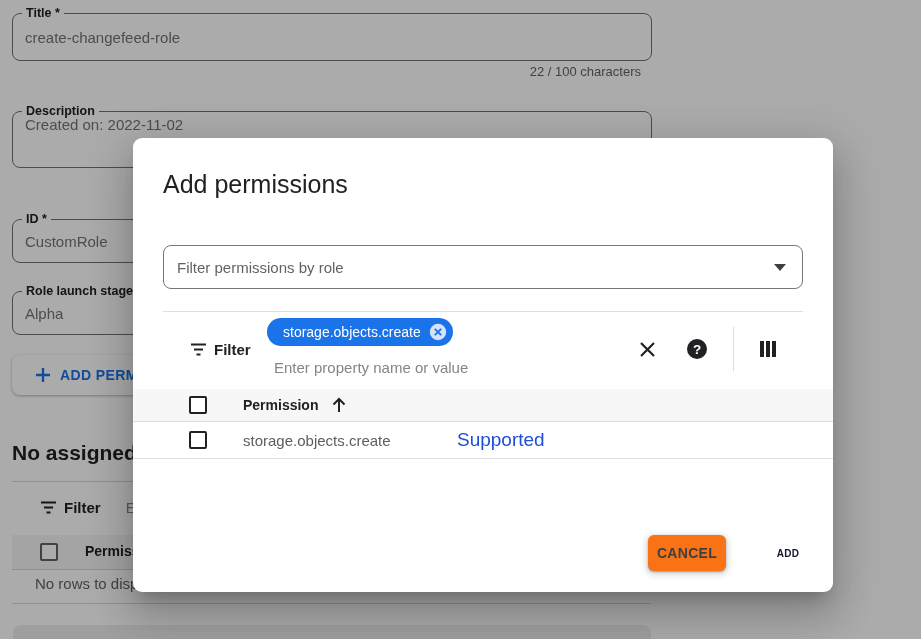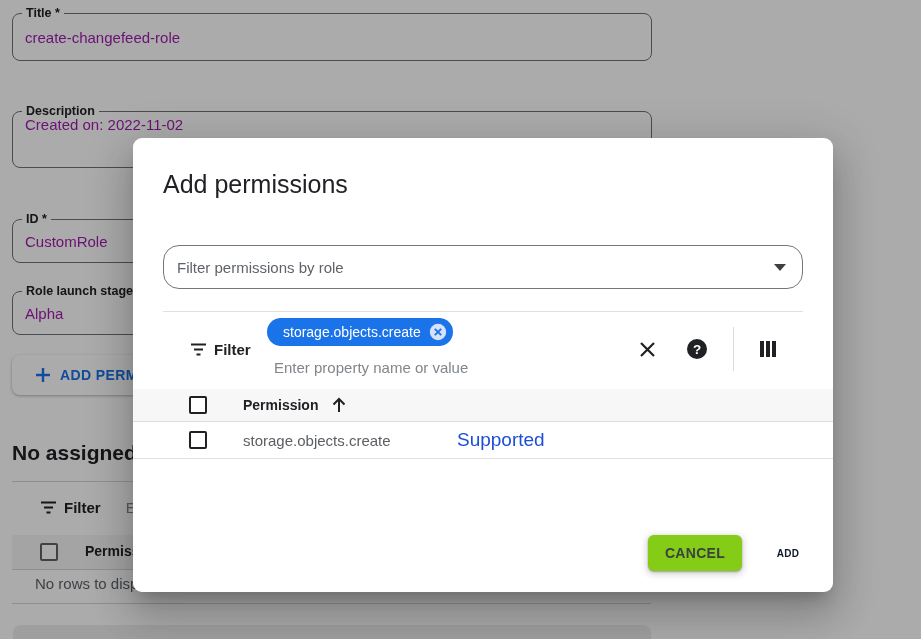--- a/index.html
+++ b/index.html
@@ -5,21 +5,21 @@
   * { margin:0; padding:0; box-sizing:border-box; }
   html,body { width:921px; height:639px; overflow:hidden; background:#fff;
               font-family:"Liberation Sans", sans-serif; color:#202124; }
 
   
   .page { position:absolute; inset:0; background:#fff; }
   .field { position:absolute; background:#fff; border:1px solid #6f7377; border-radius:8px; }
   .field-label { position:absolute; top:-8px; left:9px; background:#fff; padding:0 4px;
                  font-size:12.5px; font-weight:700; color:#202124; white-space:nowrap; line-height:15px; }
   .field-value { position:absolute; left:12px; top:50%; transform:translateY(-50%);
-                 font-size:15px; color:#a21caf; white-space:nowrap; }
+                 font-size:15px; color:#737373; white-space:nowrap; }
   .field-value.top { top:4px; transform:none; }
   .char-counter { position:absolute; left:12px; top:64px; width:629px; text-align:right;
                   font-size:13px; color:#5f6368; }
   .hdivider { position:absolute; height:1px; background:#d4d6d8; }
   .bg-btn { position:absolute; left:12px; top:355px; width:220px; height:40px; background:#fff;
             border-radius:8px; box-shadow:0 1px 3px rgba(0,0,0,.3); display:flex; align-items:center; }
   .bg-btn .lbl { font-size:14px; font-weight:700; letter-spacing:.4px; color:#1a73e8; margin-left:8px; white-space:nowrap; }
   .page-heading { position:absolute; left:12px; top:441px; font-size:21px; font-weight:700; color:#202124; white-space:nowrap; }
   .filter-row-bg { position:absolute; left:40px; top:499px; display:flex; align-items:center; }
   .filter-label { font-size:15px; font-weight:700; color:#202124; margin-left:7px; }
@@ -33,21 +33,21 @@
   .bottom-bar { position:absolute; left:13px; top:625px; width:638px; height:30px;
                 background:#eeeeee; border-radius:8px 8px 0 0; }
 
   
   .scrim { position:absolute; inset:0; background:rgba(0,0,0,0.33); }
   .dialog { position:absolute; left:133px; top:138px; width:700px; height:454px; background:#fff;
             border-radius:9px;
             box-shadow:0 11px 15px -7px rgba(0,0,0,.2), 0 24px 38px 3px rgba(0,0,0,.14), 0 9px 46px 8px rgba(0,0,0,.12); }
   .dlg-title { position:absolute; left:30px; top:32px; font-size:25px; font-weight:400; color:#202124; }
   .dlg-select { position:absolute; left:30px; top:107px; width:640px; height:44px;
-                border:1px solid #747775; border-radius:16px; background:#fff; cursor:pointer; }
+                border:1px solid #747775; border-radius:8px; background:#fff; cursor:pointer; }
   .dlg-select .ph { position:absolute; left:13px; top:50%; transform:translateY(-50%);
                     font-size:15px; color:#5f6368; }
   .caret { position:absolute; right:16px; top:50%; margin-top:-3px; width:0; height:0;
            border-left:6px solid transparent; border-right:6px solid transparent; border-top:7px solid #3c4043; }
   .toolbar-divider { position:absolute; left:30px; top:173px; width:640px; height:1px; background:#e0e0e0; }
   .chip { position:absolute; left:134px; top:180px; height:28px; border-radius:14px; background:#1a73e8;
           display:flex; align-items:center; padding:0 6px 0 16px; cursor:pointer; }
   .chip-label { color:#fff; font-size:14px; white-space:nowrap; }
   .chip-x { margin-left:8px; display:flex; }
   .tb-filter-icon { position:absolute; left:57px; top:204px; }
@@ -59,37 +59,38 @@
   .dlg-thead { position:absolute; left:0; top:251px; width:700px; height:33px; background:#f7f7f8;
                border-bottom:1px solid #dcdcdc; }
   .dlg-row { position:absolute; left:0; top:284px; width:700px; height:37px; background:#fff;
              border-bottom:1px solid #e0e0e0; }
   .cell-check { position:absolute; left:56px; top:50%; transform:translateY(-50%); }
   .col-perm { position:absolute; left:110px; top:50%; transform:translateY(-50%); font-size:14px; font-weight:700; white-space:nowrap; }
   .col-status { position:absolute; left:311px; top:50%; transform:translateY(-50%); font-size:14px; font-weight:700; white-space:nowrap;margin-top:23px; }
   .cell-perm { position:absolute; left:110px; top:50%; transform:translateY(-50%); font-size:15px; color:#5b5e62; white-space:nowrap; }
   .cell-status { position:absolute; left:324px; top:50%; transform:translateY(-50%); font-size:19px; color:#1d4ed8; white-space:nowrap; }
   .sort-arrow { position:absolute; left:196px; top:6px; }
-  .btn-cancel { position:absolute; left:515px; top:397px; width:94px; height:36px; background:#84cc16;
+  .btn-cancel { position:absolute; left:515px; top:397px; width:78px; height:36px; background:#f97316;
                 border:none; border-radius:6px; font-family:inherit; font-size:14px; font-weight:700;
                 letter-spacing:.3px; color:#3c4043; cursor:pointer;
                 box-shadow:0 1px 2px rgba(0,0,0,.3), 0 2px 6px 2px rgba(0,0,0,.15); }
   .btn-add { position:absolute; left:623px; top:397px; width:64px; height:36px; background:transparent;
              border:none; font-family:inherit; font-size:10px; font-weight:700; letter-spacing:.3px;
              color:#0f172a; }
 </style>
 </head>
 <body>
 
 <div class="page">
 
   <div class="field" style="left:12px; top:13px; width:640px; height:48px;">
     <span class="field-label">Title *</span>
     <span class="field-value">create-changefeed-role</span>
   </div>
+  <div class="char-counter">22 / 100 characters</div>
 
   <div class="field" style="left:12px; top:111px; width:640px; height:57px;">
     <span class="field-label">Description</span>
     <span class="field-value top">Created on: 2022-11-02</span>
   </div>
 
   <div class="field" style="left:12px; top:219px; width:640px; height:44px;">
     <span class="field-label">ID *</span>
     <span class="field-value">CustomRole</span>
   </div>

